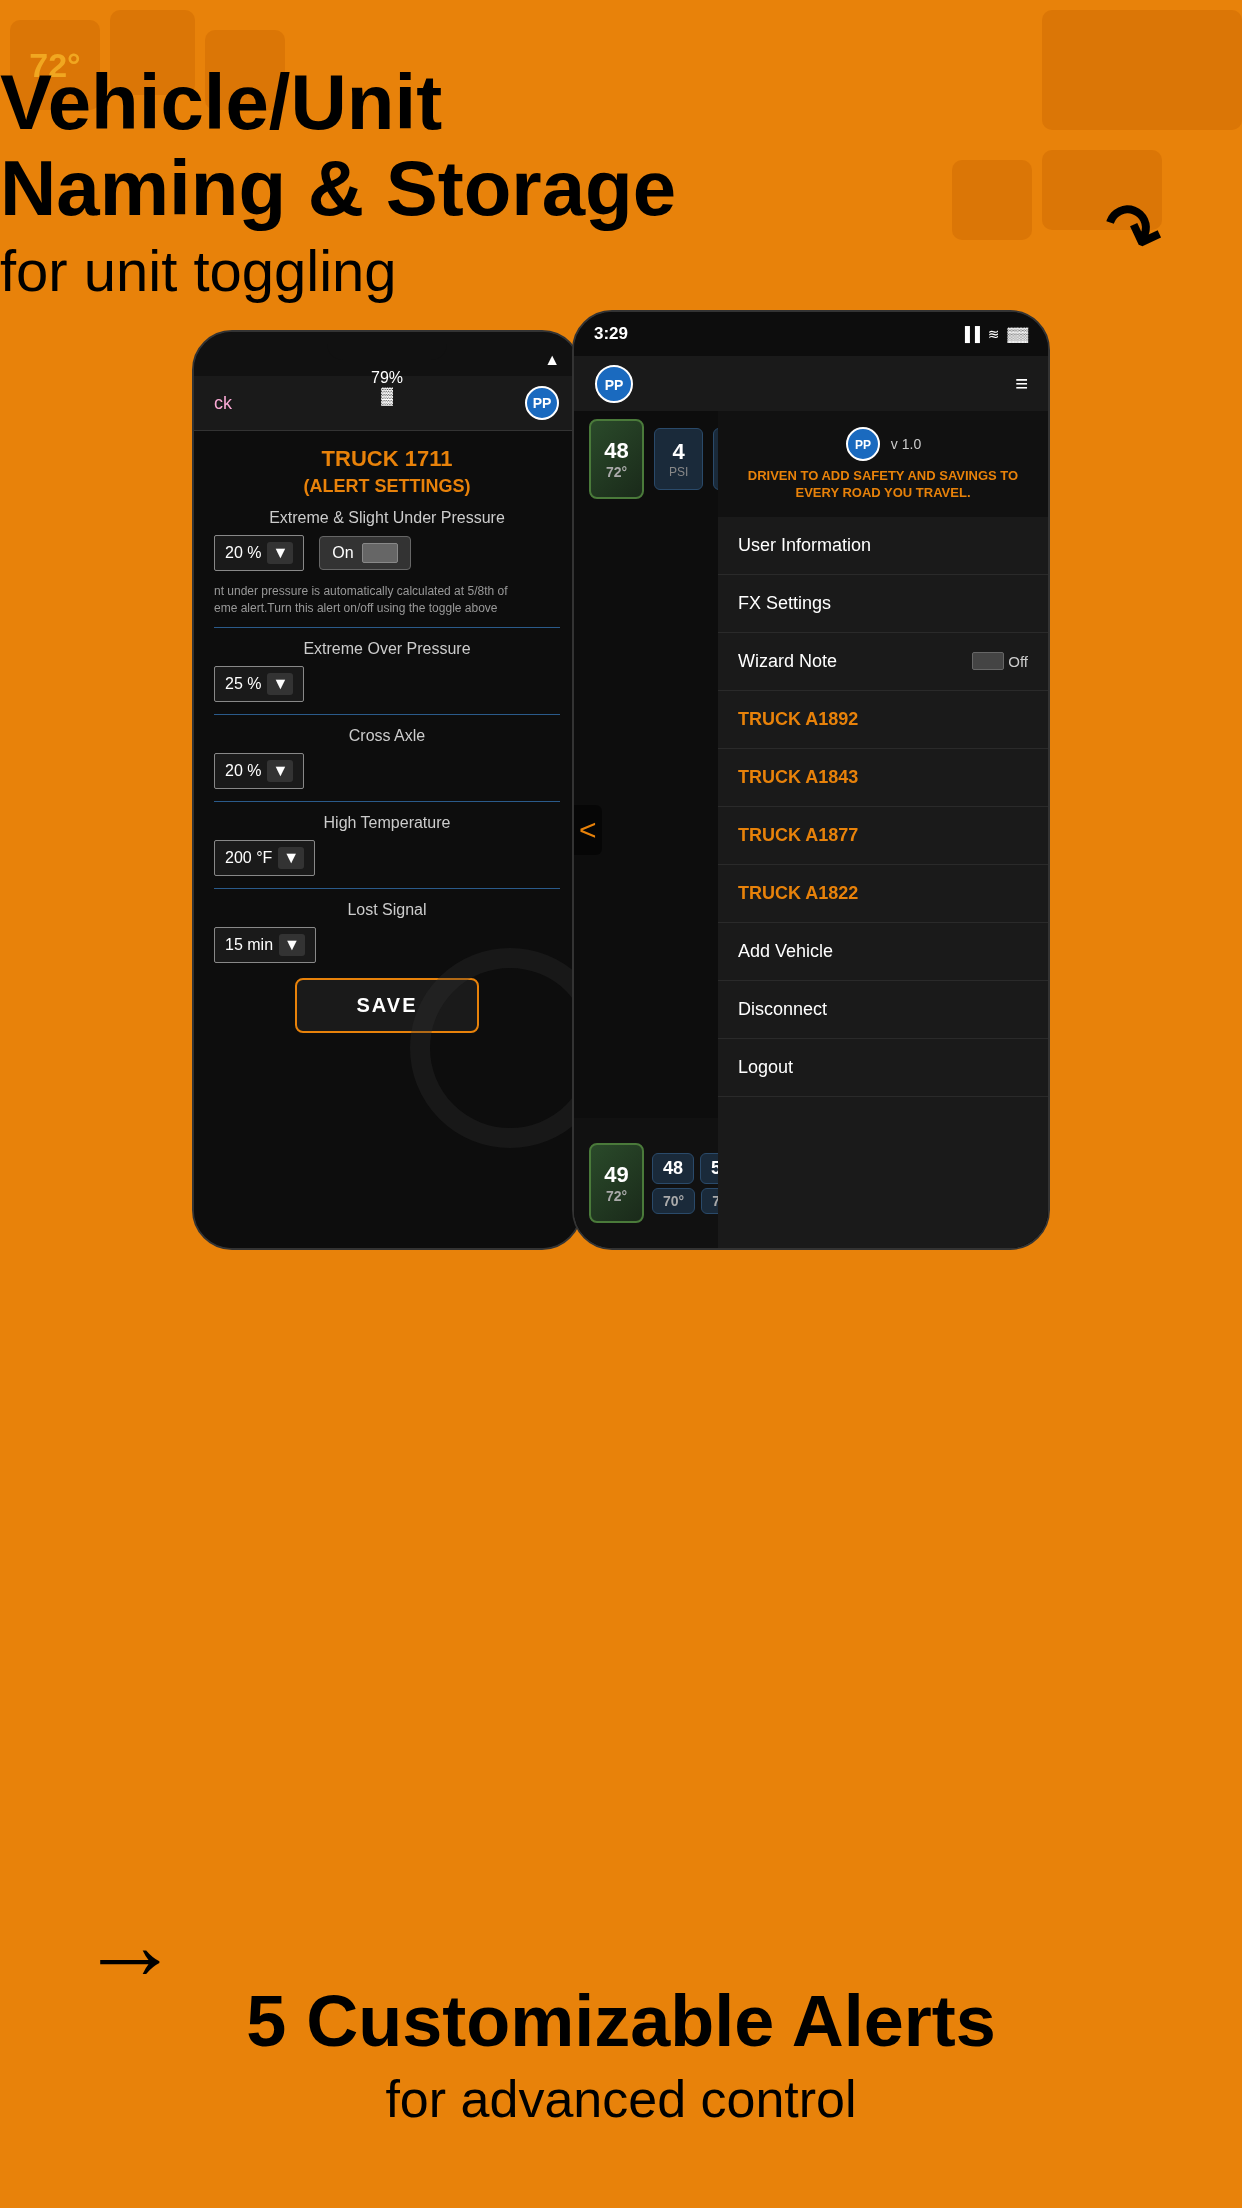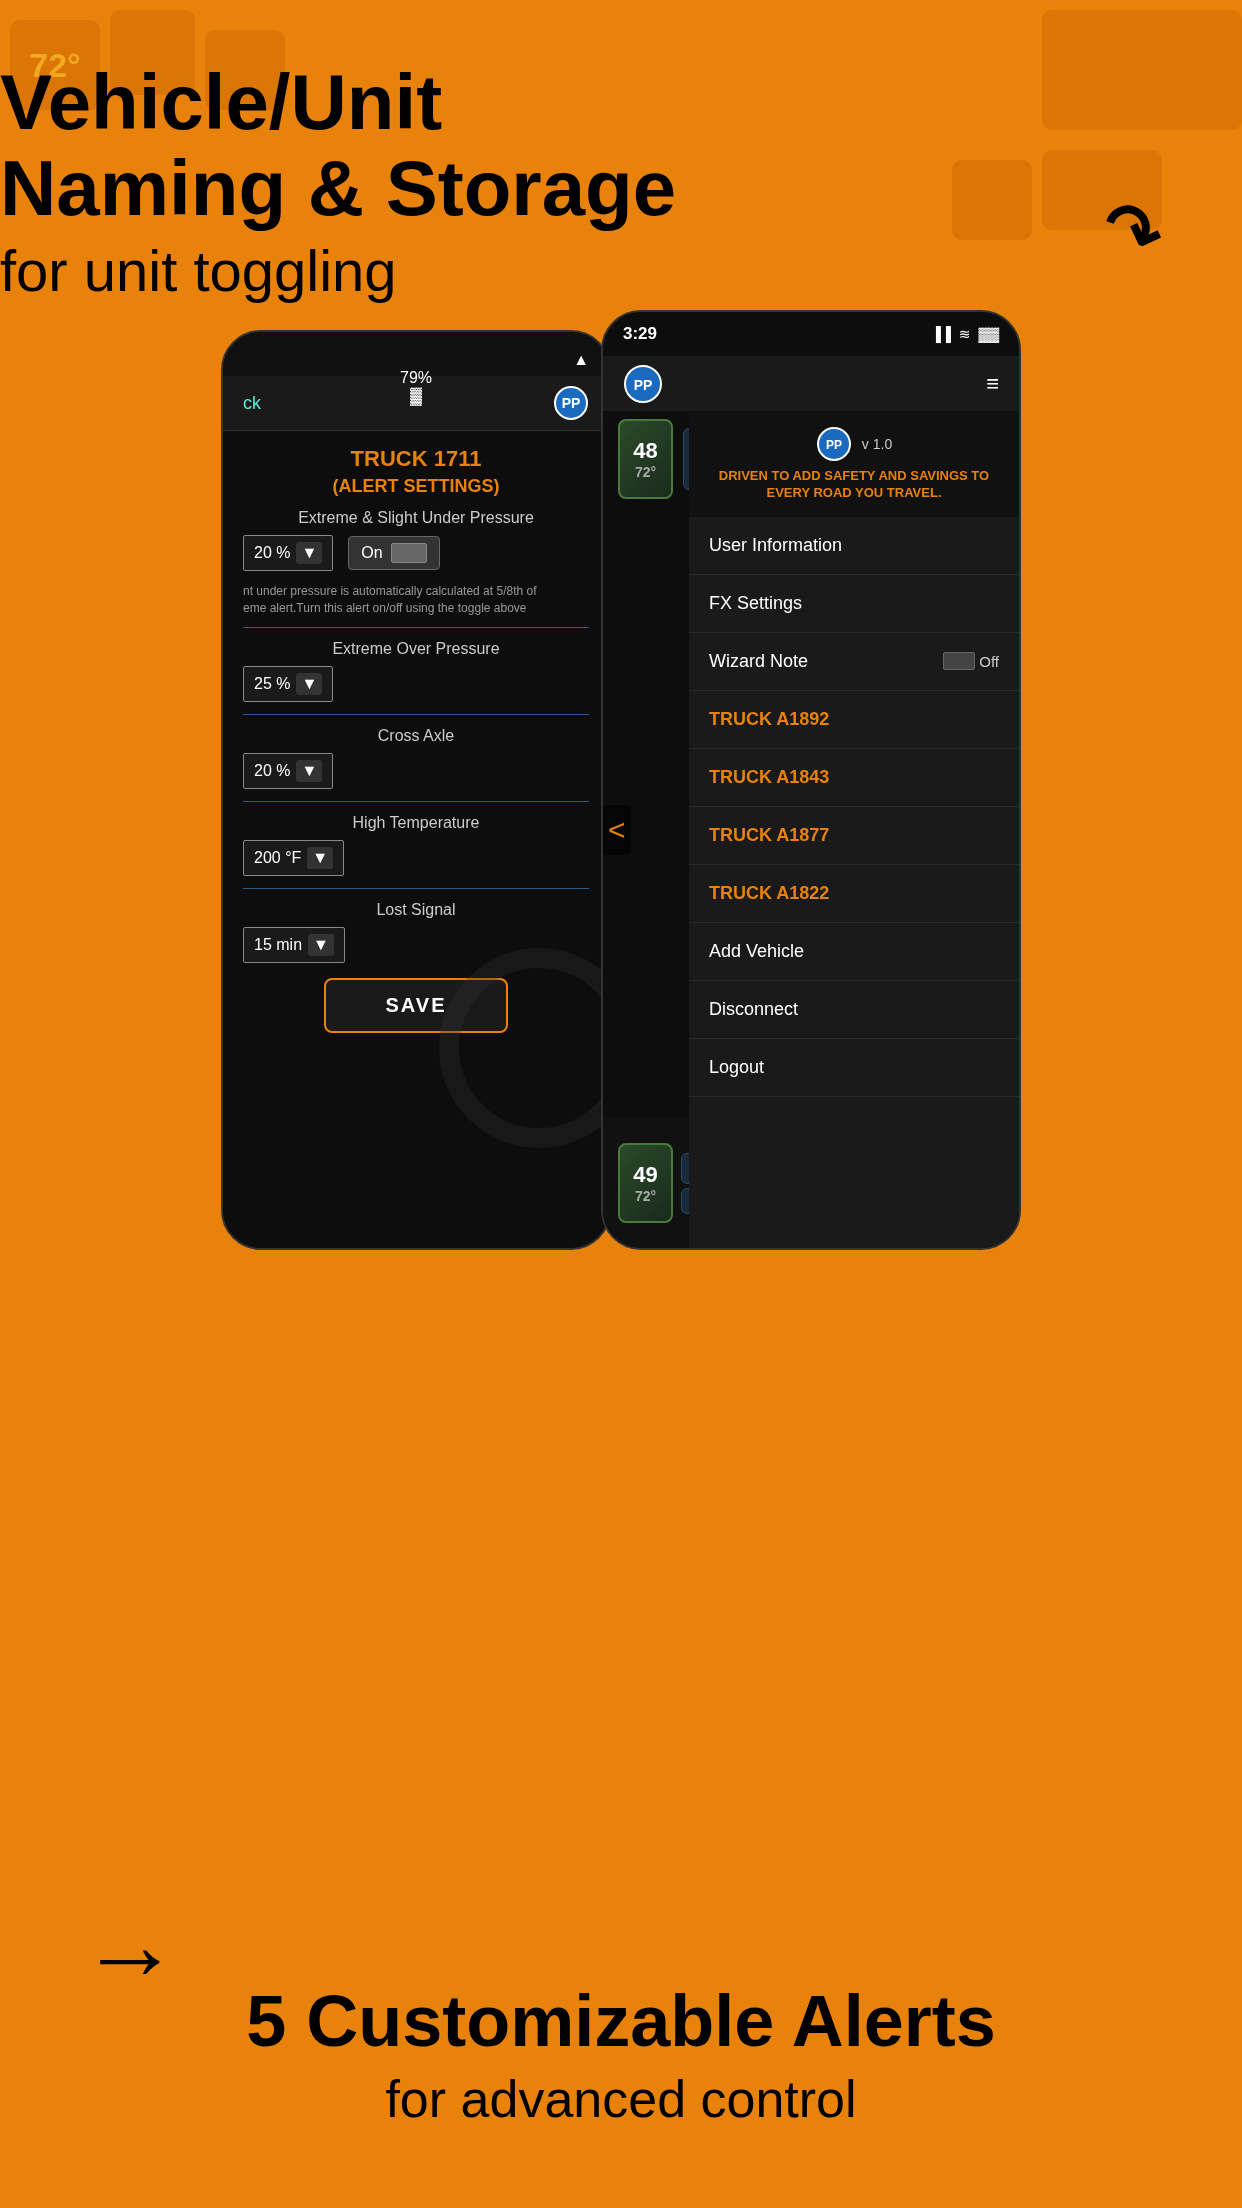--- a/index.html
+++ b/index.html
@@ -199,21 +199,21 @@
       border-radius: 8px;
       color: #fff;
       font-size: 20px;
       font-weight: 700;
       padding: 14px 60px;
       letter-spacing: 2px;
     }
 
     
     .phone-right {
-      width: 420px;
+      width: 478px;
       height: 940px;
       background: #0d0d0d;
       border-radius: 40px;
       overflow: hidden;
       position: relative;
       border: 2px solid #333;
       z-index: 6;
       margin-left: -10px;
     }
 
@@ -473,21 +473,21 @@
 
   <div class="phone-left">
     <div class="notch"></div>
     <div class="status-bar">
       <span>≋ WiFi</span>
       <span style="margin-left:auto;">▲</span>
       <span>79%</span>
       <span>▓</span>
     </div>
     <div class="app-header">
-      <span style="color:#5eead4;font-size:18px;">ck</span>
+      <span style="color:#f9a8d4;font-size:18px;">ck</span>
       <div style="display:flex;align-items:center;gap:4px;">
         <svg width="36" height="36" viewBox="0 0 36 36">
           <circle cx="18" cy="18" r="16" fill="#1a6abf" stroke="#fff" stroke-width="2"></circle>
           <text x="18" y="23" text-anchor="middle" fill="#fff" font-size="14" font-weight="bold">PP</text>
         </svg>
       </div>
     </div>
 
     <div class="screen-content">
 

